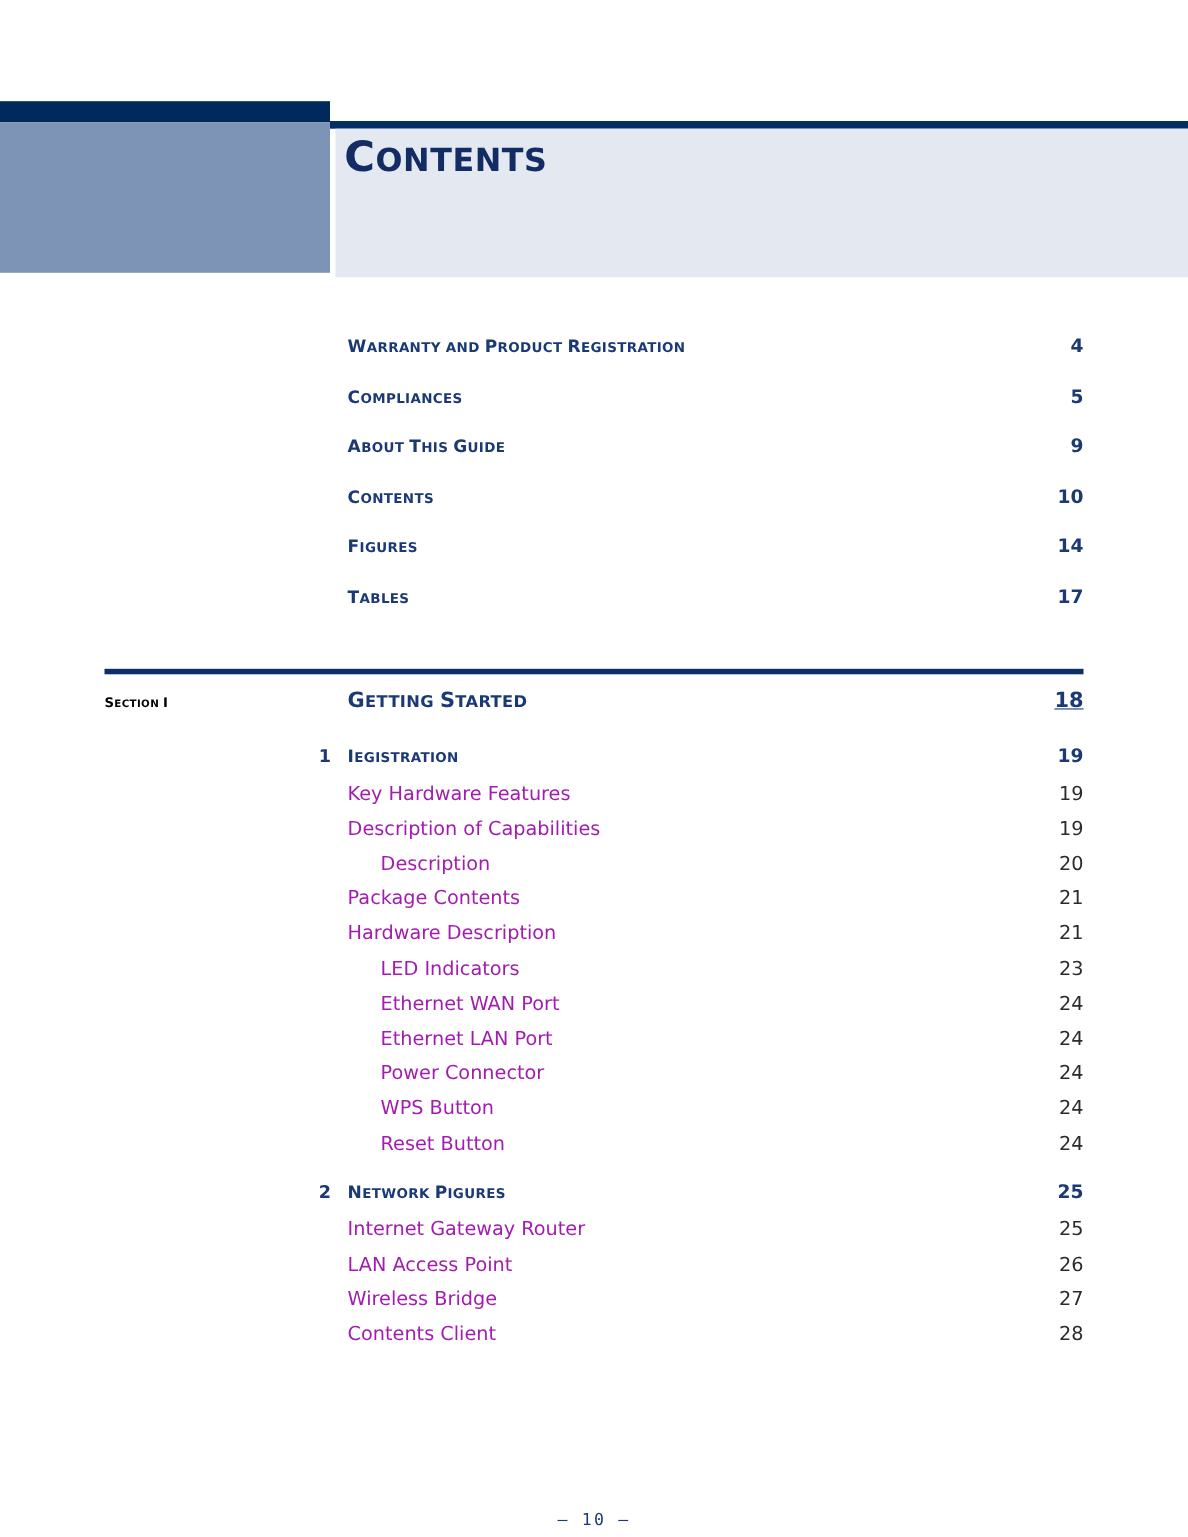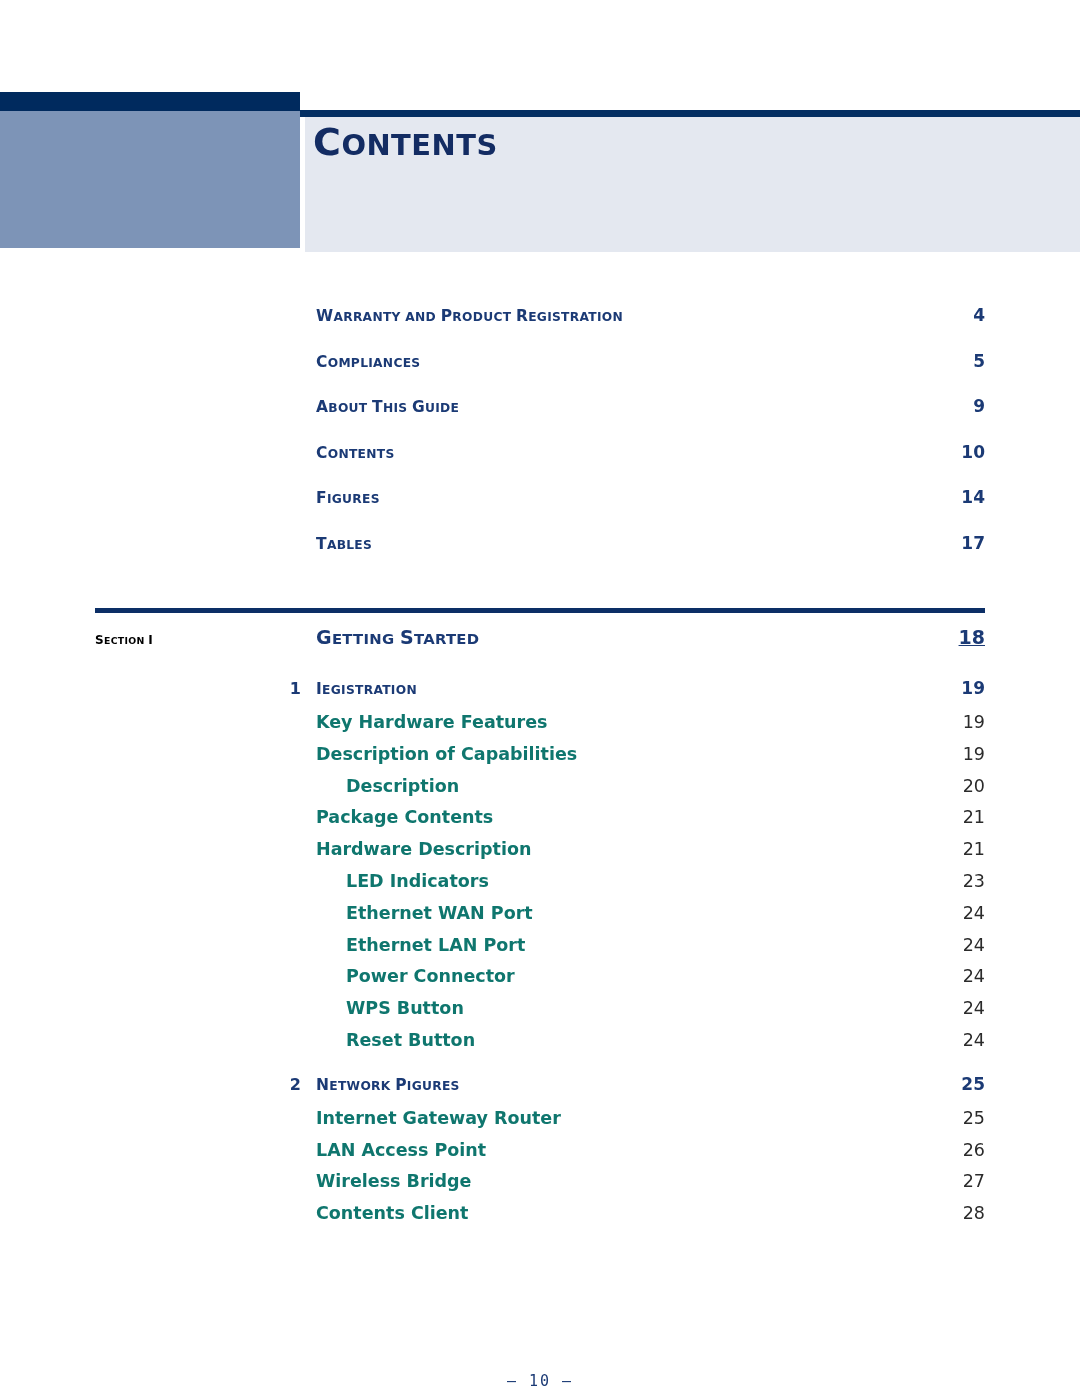--- a/index.html
+++ b/index.html
@@ -171,24 +171,23 @@
     flex: 0 0 26px;
     text-align: right;
     color: #1b3a75;
     font-weight: bold;
     font-size: 16px;
     white-space: nowrap;
   }
   .toc-text {
     flex: 1;
     padding-left: 15px;
-    color: #0f766e;
+    color: #a21caf;
     font-size: 17.5px;
     white-space: nowrap;
-    font-weight: bold;
   }
   .toc-page {
     flex: 0 0 auto;
     text-align: center;
     color: #2b2b2b;
     font-size: 17.5px;
     white-space: nowrap;
   }
 
   

